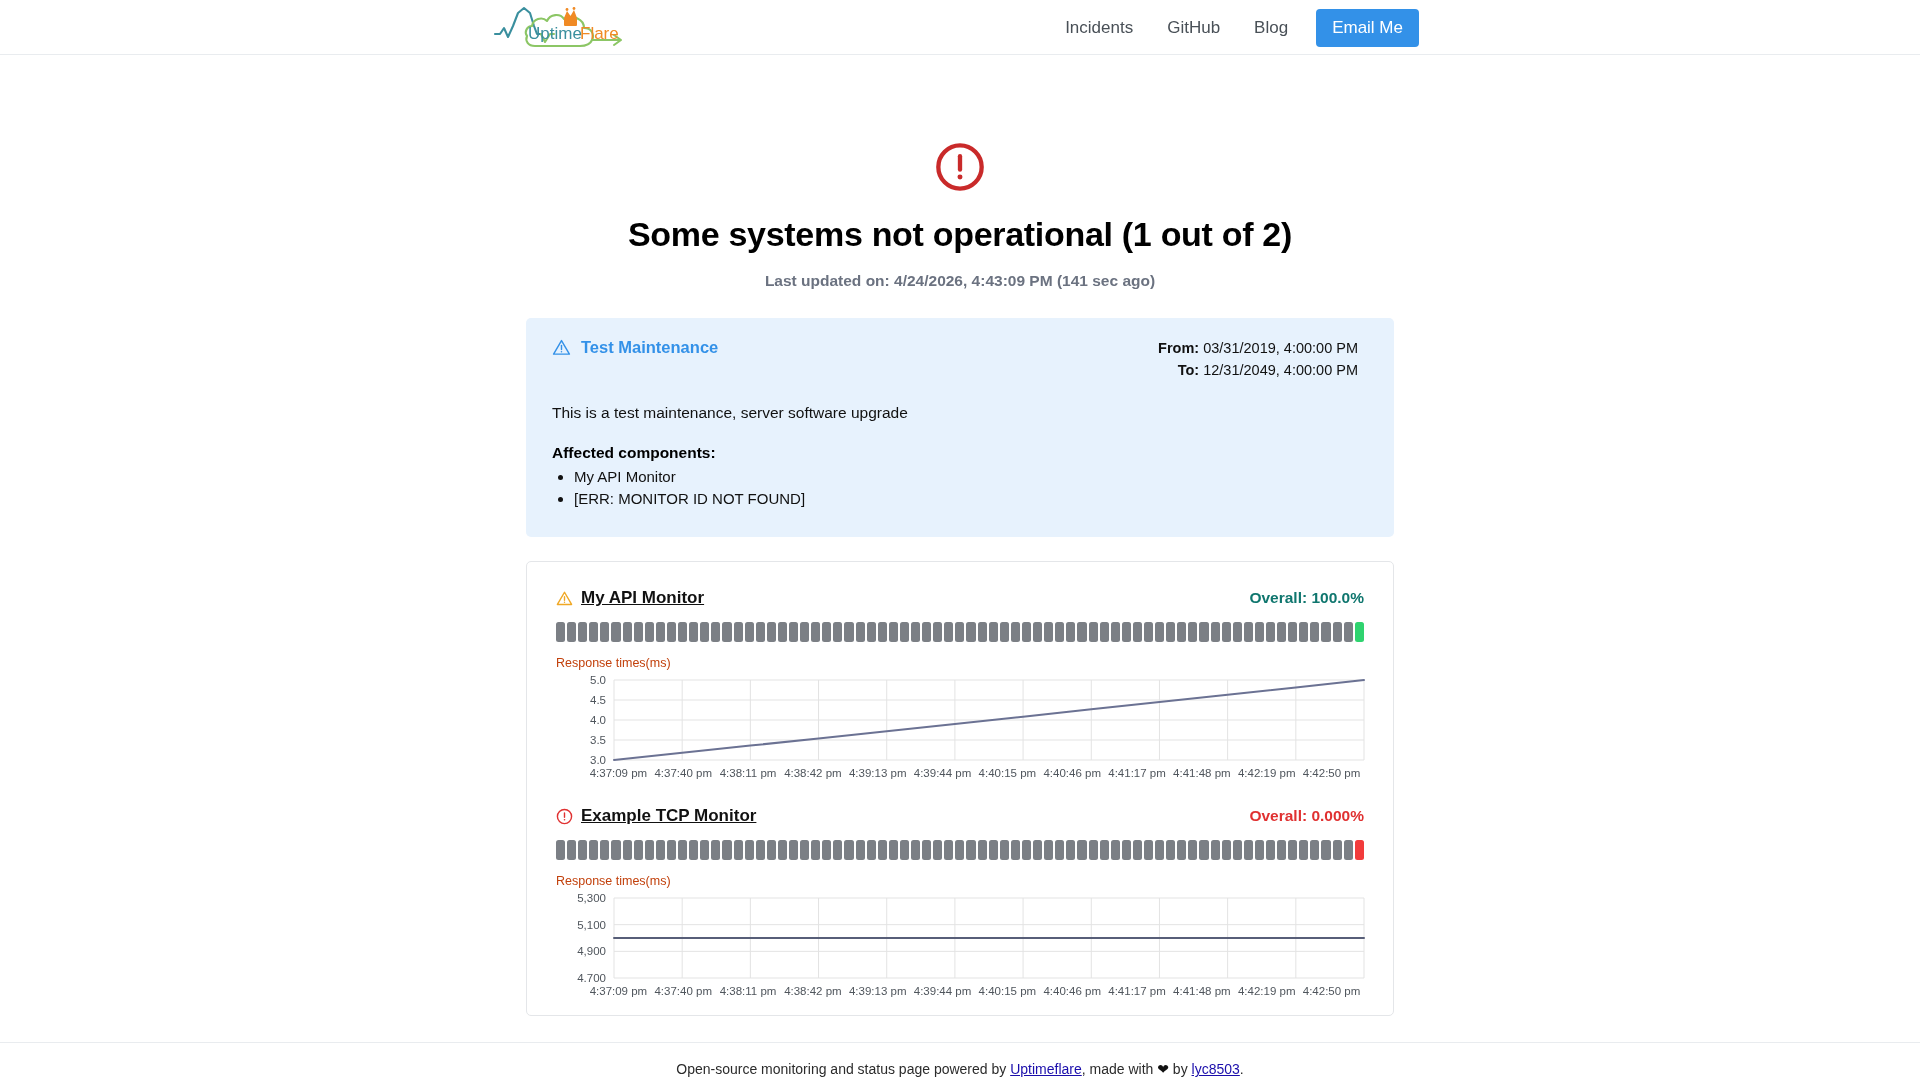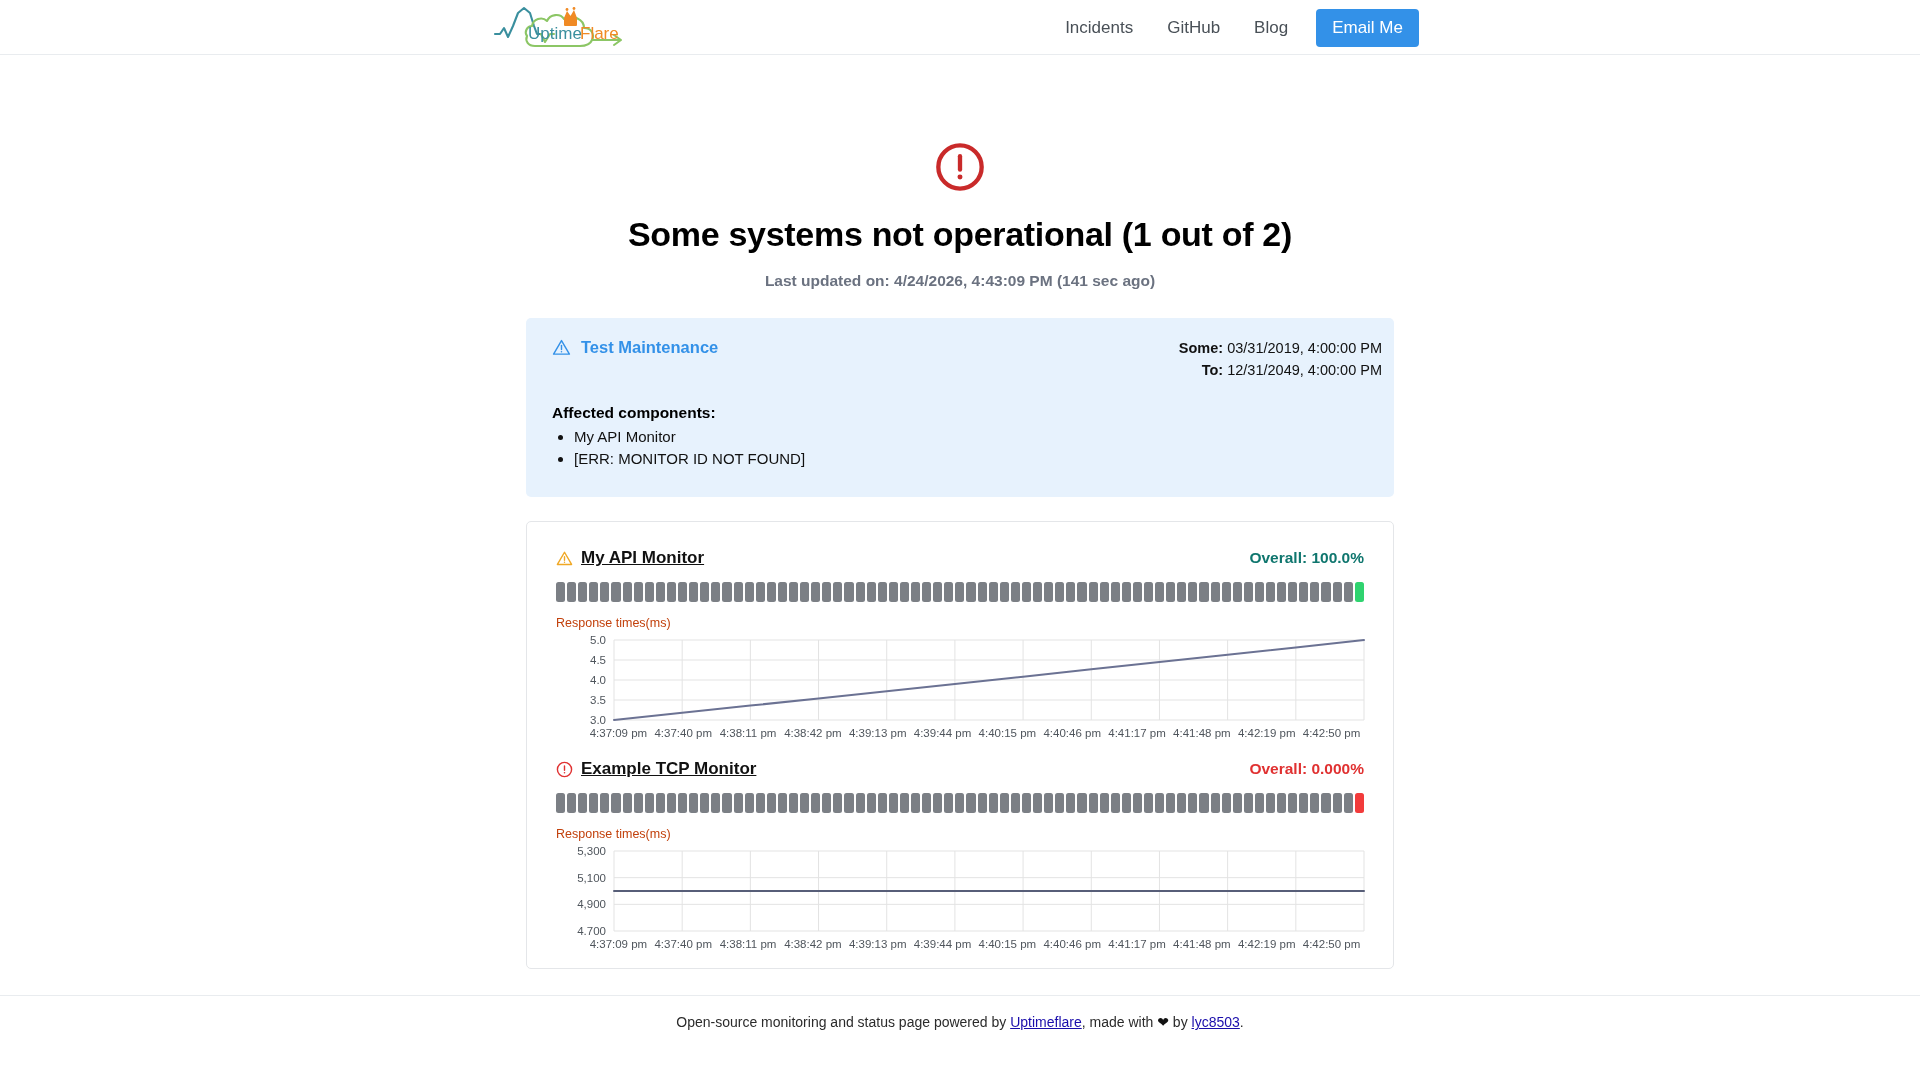--- a/index.html
+++ b/index.html
@@ -58,21 +58,21 @@
   }
   .hero-sub {
     font-size: 15.5px; font-weight: 700; color: #6b7280;
   }
 
   
   .maint {
     margin-top: 28px;
     background: #e7f2fd;
     border-radius: 5px;
-    padding: 20px 12px 26px 26px;
+    padding: 20px 36px 26px 26px;
     position: relative;
   }
   .maint-top { display: flex; justify-content: space-between; align-items: flex-start; }
   .maint-title-row { display: flex; align-items: center; gap: 10px; }
   .maint-title {
     font-size: 16.5px; font-weight: 700; color: #3391e8;
   }
   .maint-dates { text-align: right; font-size: 14.5px; color: #111; line-height: 1.5; }
   .maint-dates b { font-weight: 700; }
   .maint-body { font-size: 15.5px; color: #111; margin-top: 22px; }
@@ -84,21 +84,21 @@
 
   
   .card {
     margin-top: 24px; margin-bottom: 26px;
     border: 1px solid #e4e6e9;
     border-radius: 5px;
     padding: 26px 29px 18px 29px;
     background: #fff;
   }
   .monitor { }
-  .monitor + .monitor { margin-top: 20px; }
+  .monitor + .monitor { margin-top: 27px; }
   .mon-head {
     display: flex; align-items: center; justify-content: space-between;
     margin-bottom: 14px;
   }
   .mon-name-row { display: flex; align-items: center; gap: 8px; }
   .mon-name {
     font-size: 17px; font-weight: 700; color: #111;
     text-decoration: underline; cursor: pointer;
   }
   .mon-overall { font-size: 15.5px; font-weight: 700; }
@@ -199,29 +199,30 @@
       <div class="maint-title-row">
         <svg width="19" height="19" viewBox="0 0 24 24">
           <path d="M12 3.2 L22 20.4 L2 20.4 Z" fill="none" stroke="#3391e8" stroke-width="1.8" stroke-linejoin="round"></path>
           <line x1="12" y1="9.5" x2="12" y2="14.6" stroke="#3391e8" stroke-width="1.8" stroke-linecap="round"></line>
           <circle cx="12" cy="17.4" r="1" fill="#3391e8"></circle>
         </svg>
         <span class="maint-title">Test Maintenance</span>
       </div>
       <div class="maint-dates">
         <div>
-          <b>Some:</b>
+          <b>From:</b>
           <span>03/31/2019, 4:00:00 PM</span>
         </div>
         <div>
           <b>To:</b>
           <span>12/31/2049, 4:00:00 PM</span>
         </div>
       </div>
     </div>
+    <div class="maint-body">This is a test maintenance, server software upgrade</div>
     <div class="maint-affected">Affected components:</div>
     <ul class="maint-list">
       <li>My API Monitor</li>
       <li>[ERR: MONITOR ID NOT FOUND]</li>
     </ul>
   </div>
 
   <div class="card">
 
     <div class="monitor">

